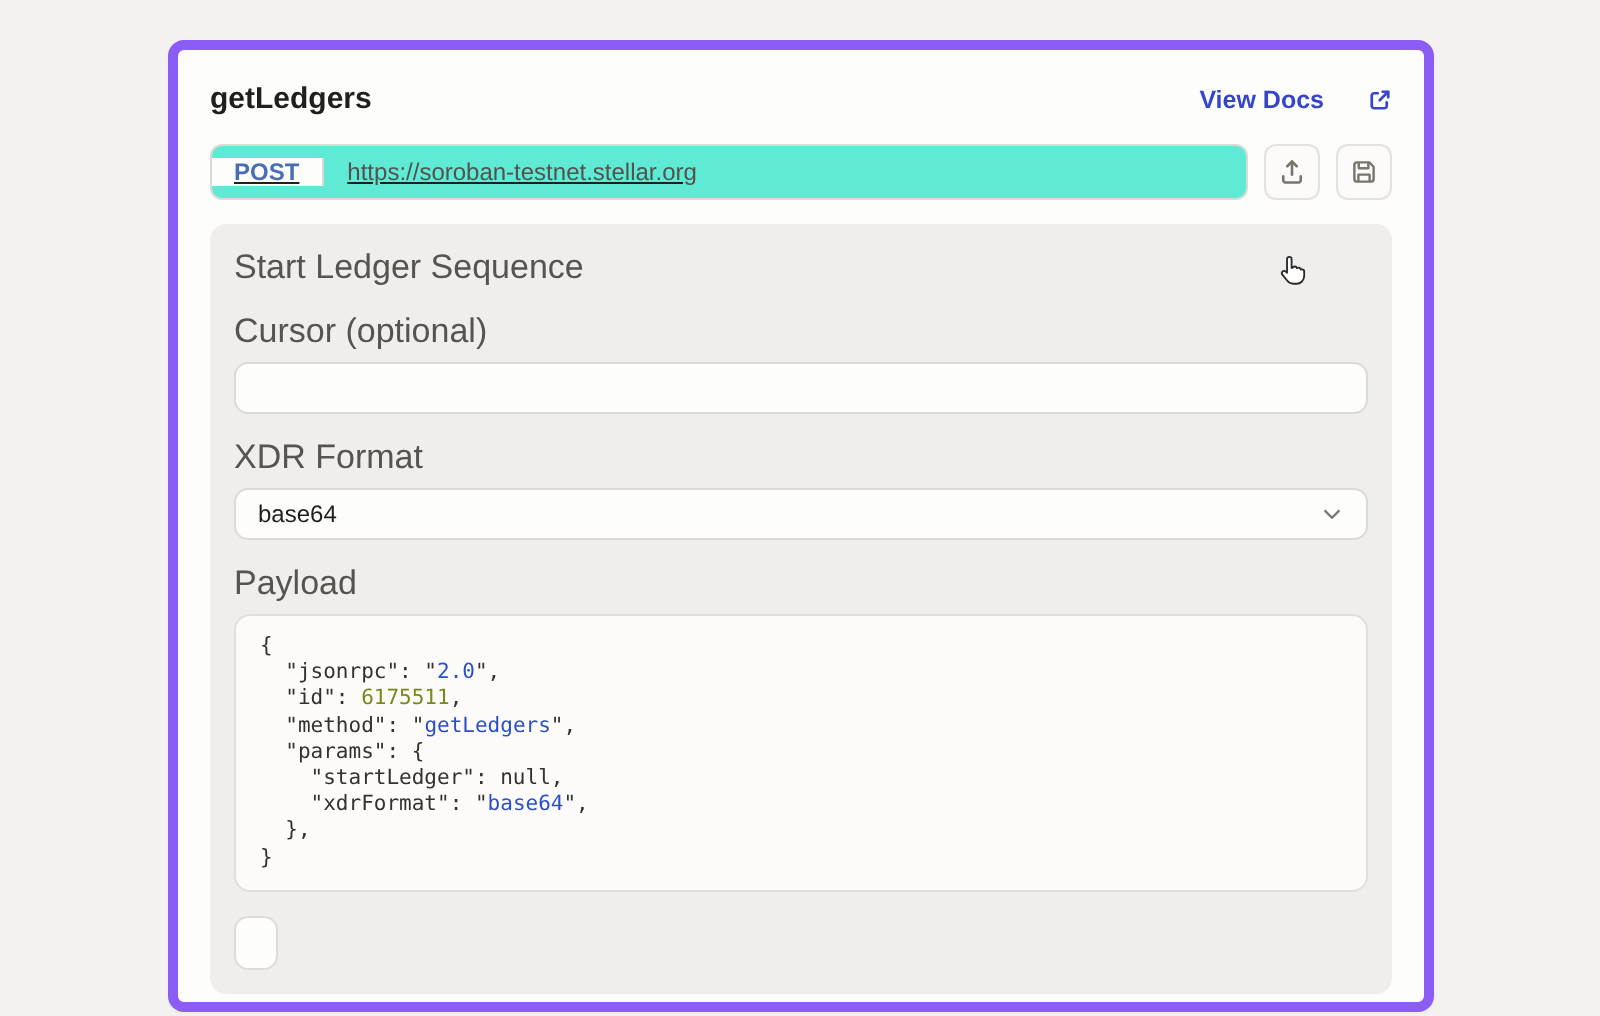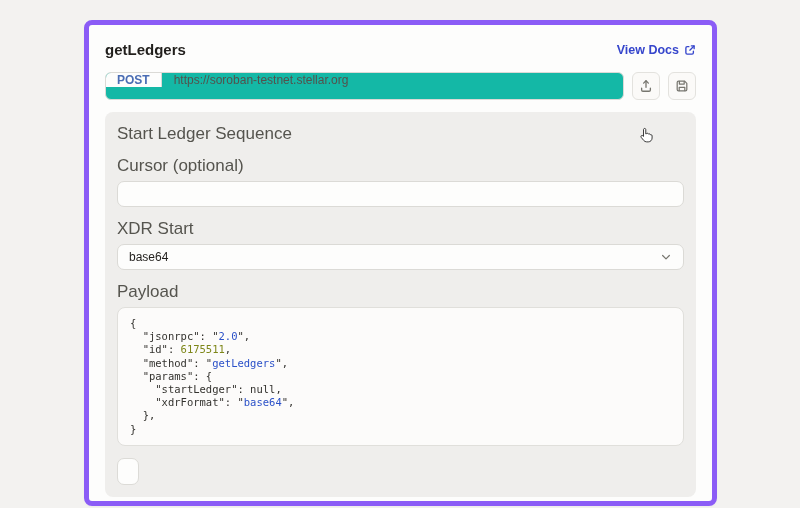--- a/index.html
+++ b/index.html
@@ -20,31 +20,32 @@
     box-shadow: 0 1px 2px rgba(0,0,0,0.03);
     padding: 16px;
   }
   
   .header-row {
     display: flex; align-items: center; justify-content: space-between;
     margin-bottom: 14px;
   }
   .page-title { font-size: 15px; font-weight: 700; color: #211f1c; }
   .view-docs {
-    display: flex; align-items: center; gap: 5px;
+    display: flex; align-items: center; gap: 22px;
     color: var(--link-blue); font-size: 12.5px; font-weight: 700;
     cursor: pointer; text-decoration: none;
   }
   .view-docs svg { stroke: var(--link-blue); }
   
   .request-row { display: flex; align-items: stretch; gap: 8px; height: 28px; margin-bottom: 12px; }
   .url-group {
-    flex: 1; display: flex; align-items: flex-start;
+    flex: 1; display: flex; align-items: center;
     border: 1px solid #dbdad6; border-radius: 6px; overflow: hidden;
-    background: #14b8a6;
+    background: #5eead4;
+    text-decoration: underline;
   }
   .method-badge {
     display: flex; align-items: center; justify-content: center;
     background: #fdfdfc; border-right: 1px solid #dbdad6;
     padding: 0 11px;
     font-size: 12px; font-weight: 700; color: var(--method-blue);
   }
   .url-text {
     display: flex; align-items: center;
     padding: 0 12px; font-size: 12px; color: #53524d;
@@ -175,21 +176,21 @@
       <div class="field-label">Start Ledger Sequence</div>
     </div>
 
     <div class="field-group">
       <div class="field-label">Cursor (optional)</div>
       <input type="text" class="text-input" style="">
     </div>
 
 
     <div class="field-group">
-      <div class="field-label">XDR Start</div>
+      <div class="field-label">XDR Format</div>
       <div class="select">
         <span>base64</span>
         <span style="display:flex;">
           <svg width="12" height="12" viewBox="0 0 16 16" fill="none" stroke-width="1.6" stroke-linecap="round" stroke-linejoin="round">
             <path d="M3.5 6l4.5 4.5L12.5 6"></path>
           </svg>
         </span>
       </div>
     </div>
 

